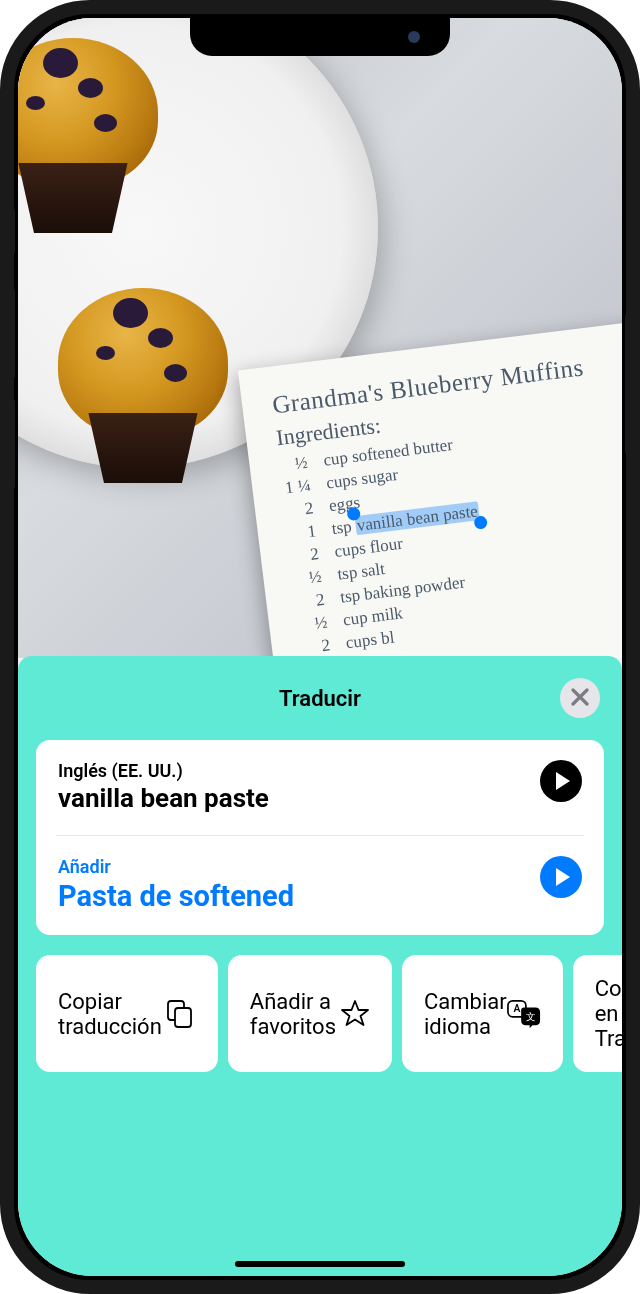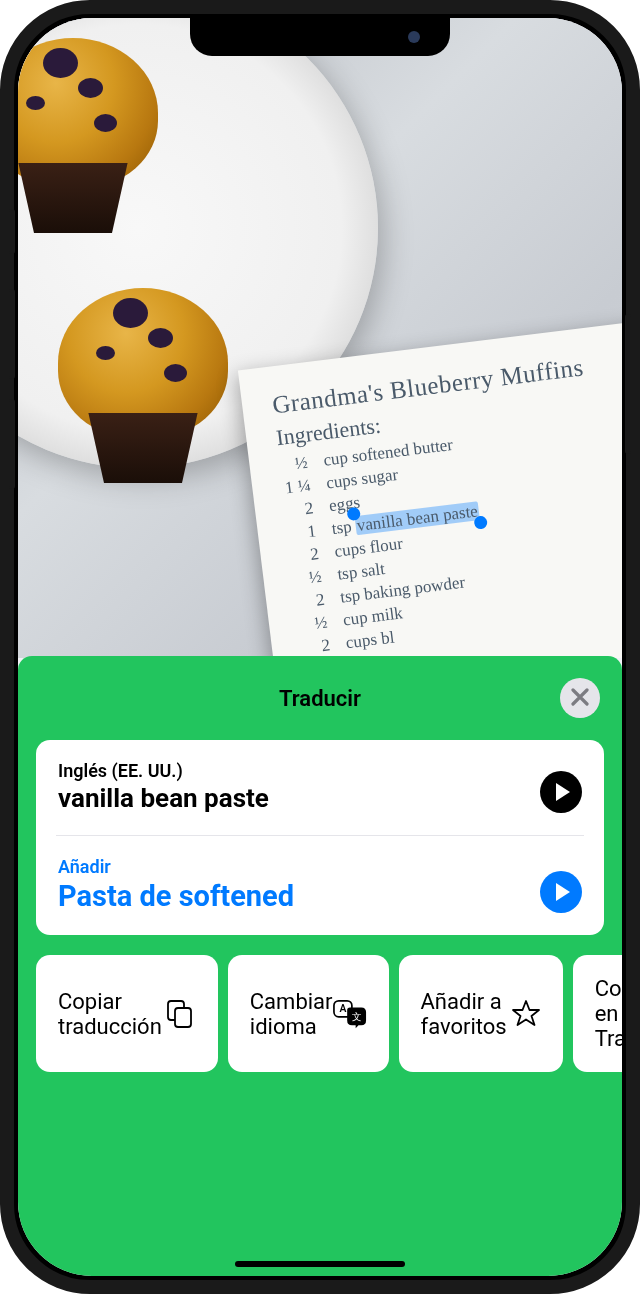--- a/index.html
+++ b/index.html
@@ -155,21 +155,21 @@
     }
     .sel-dot.start { left: -7px; top: -9px; }
     .sel-dot.end { right: -7px; bottom: -9px; }
 
     .sheet {
       position: absolute;
       left: 0;
       right: 0;
       bottom: 0;
       top: 638px;
-      background: #22c55e;
+      background: #5eead4;
       border-radius: 14px 14px 0 0;
       padding: 18px 18px 0;
     }
     .sheet-header {
       display: flex;
       align-items: center;
       justify-content: center;
       position: relative;
       height: 48px;
       margin-bottom: 18px;
@@ -194,21 +194,21 @@
     .close-x { color: #7c7c82; font-size: 22px; font-weight: 600; }
 
     .card {
       background: #fff;
       border-radius: 14px;
       padding: 0;
       margin-bottom: 20px;
     }
     .trans-row {
       display: flex;
-      align-items: flex-end;
+      align-items: flex-start;
       padding: 20px 22px 22px;
       gap: 30px;
     }
     .trans-left { flex: 1; }
     .lang-label { font-size: 18px; font-weight: 600; }
     .trans-text { font-size: 26px; font-weight: 700; margin-top: 2px; }
     .src .lang-label { color: #000; }
     .src .trans-text { color: #000; }
     .tgt .lang-label { color: #007aff; }
     .tgt .trans-text { color: #007aff; font-size: 29px; }
@@ -366,39 +366,39 @@
         <div class="action-item">
           <span class="action-label">Copiar traducción</span>
           <span class="action-icon">
             <svg width="30" height="32" viewBox="0 0 30 32" fill="none" stroke="#000" stroke-width="1.8">
               <rect x="9" y="10" width="16" height="19" rx="3"></rect>
               <path d="M9 22 L5 22 Q2 22 2 19 L2 6 Q2 3 5 3 L15 3 Q18 3 18 6 L18 10"></path>
             </svg>
           </span>
         </div>
         <div class="action-item">
+          <span class="action-label">Añadir a favoritos</span>
+          <span class="action-icon">
+            <svg width="30" height="30" viewBox="0 0 30 30" fill="none" stroke="#000" stroke-width="1.8">
+              <path d="M15 2 L18.5 11 L28 11 L20.5 17 L23.5 26 L15 20.5 L6.5 26 L9.5 17 L2 11 L11.5 11 Z" stroke-linejoin="round"></path>
+            </svg>
+          </span>
+        </div>
+        <div class="action-item">
           <span class="action-label">Cambiar idioma</span>
           <span class="action-icon">
             <svg width="36" height="30" viewBox="0 0 36 30">
               <rect x="1" y="1" width="19" height="17" rx="5" fill="none" stroke="#000" stroke-width="1.8"></rect>
               <text x="10.5" y="13" font-size="11" text-anchor="middle" font-weight="600" fill="#000">A</text>
               <path d="M15 11 Q15 8 18 8 L30 8 Q35 8 35 13 L35 22 Q35 27 30 27 L27 27 L24 30 L24 27 L20 27 Q15 27 15 22 Z" fill="#000"></path>
               <text x="25" y="21" font-size="10" text-anchor="middle" fill="#fff">文</text>
             </svg>
           </span>
         </div>
         <div class="action-item">
-          <span class="action-label">Añadir a favoritos</span>
-          <span class="action-icon">
-            <svg width="30" height="30" viewBox="0 0 30 30" fill="none" stroke="#000" stroke-width="1.8">
-              <path d="M15 2 L18.5 11 L28 11 L20.5 17 L23.5 26 L15 20.5 L6.5 26 L9.5 17 L2 11 L11.5 11 Z" stroke-linejoin="round"></path>
-            </svg>
-          </span>
-        </div>
-        <div class="action-item">
           <span class="action-label">Copiar en Traducir</span>
           <span class="action-icon">
             <svg width="28" height="28" viewBox="0 0 28 28" fill="none" stroke="#000" stroke-width="2">
               <rect x="2" y="2" width="24" height="24" rx="6"></rect>
               <path d="M10 18 L18 10 M12 10 L18 10 L18 16" stroke-linecap="round" stroke-linejoin="round"></path>
             </svg>
           </span>
         </div>
       </div>
     </div>

